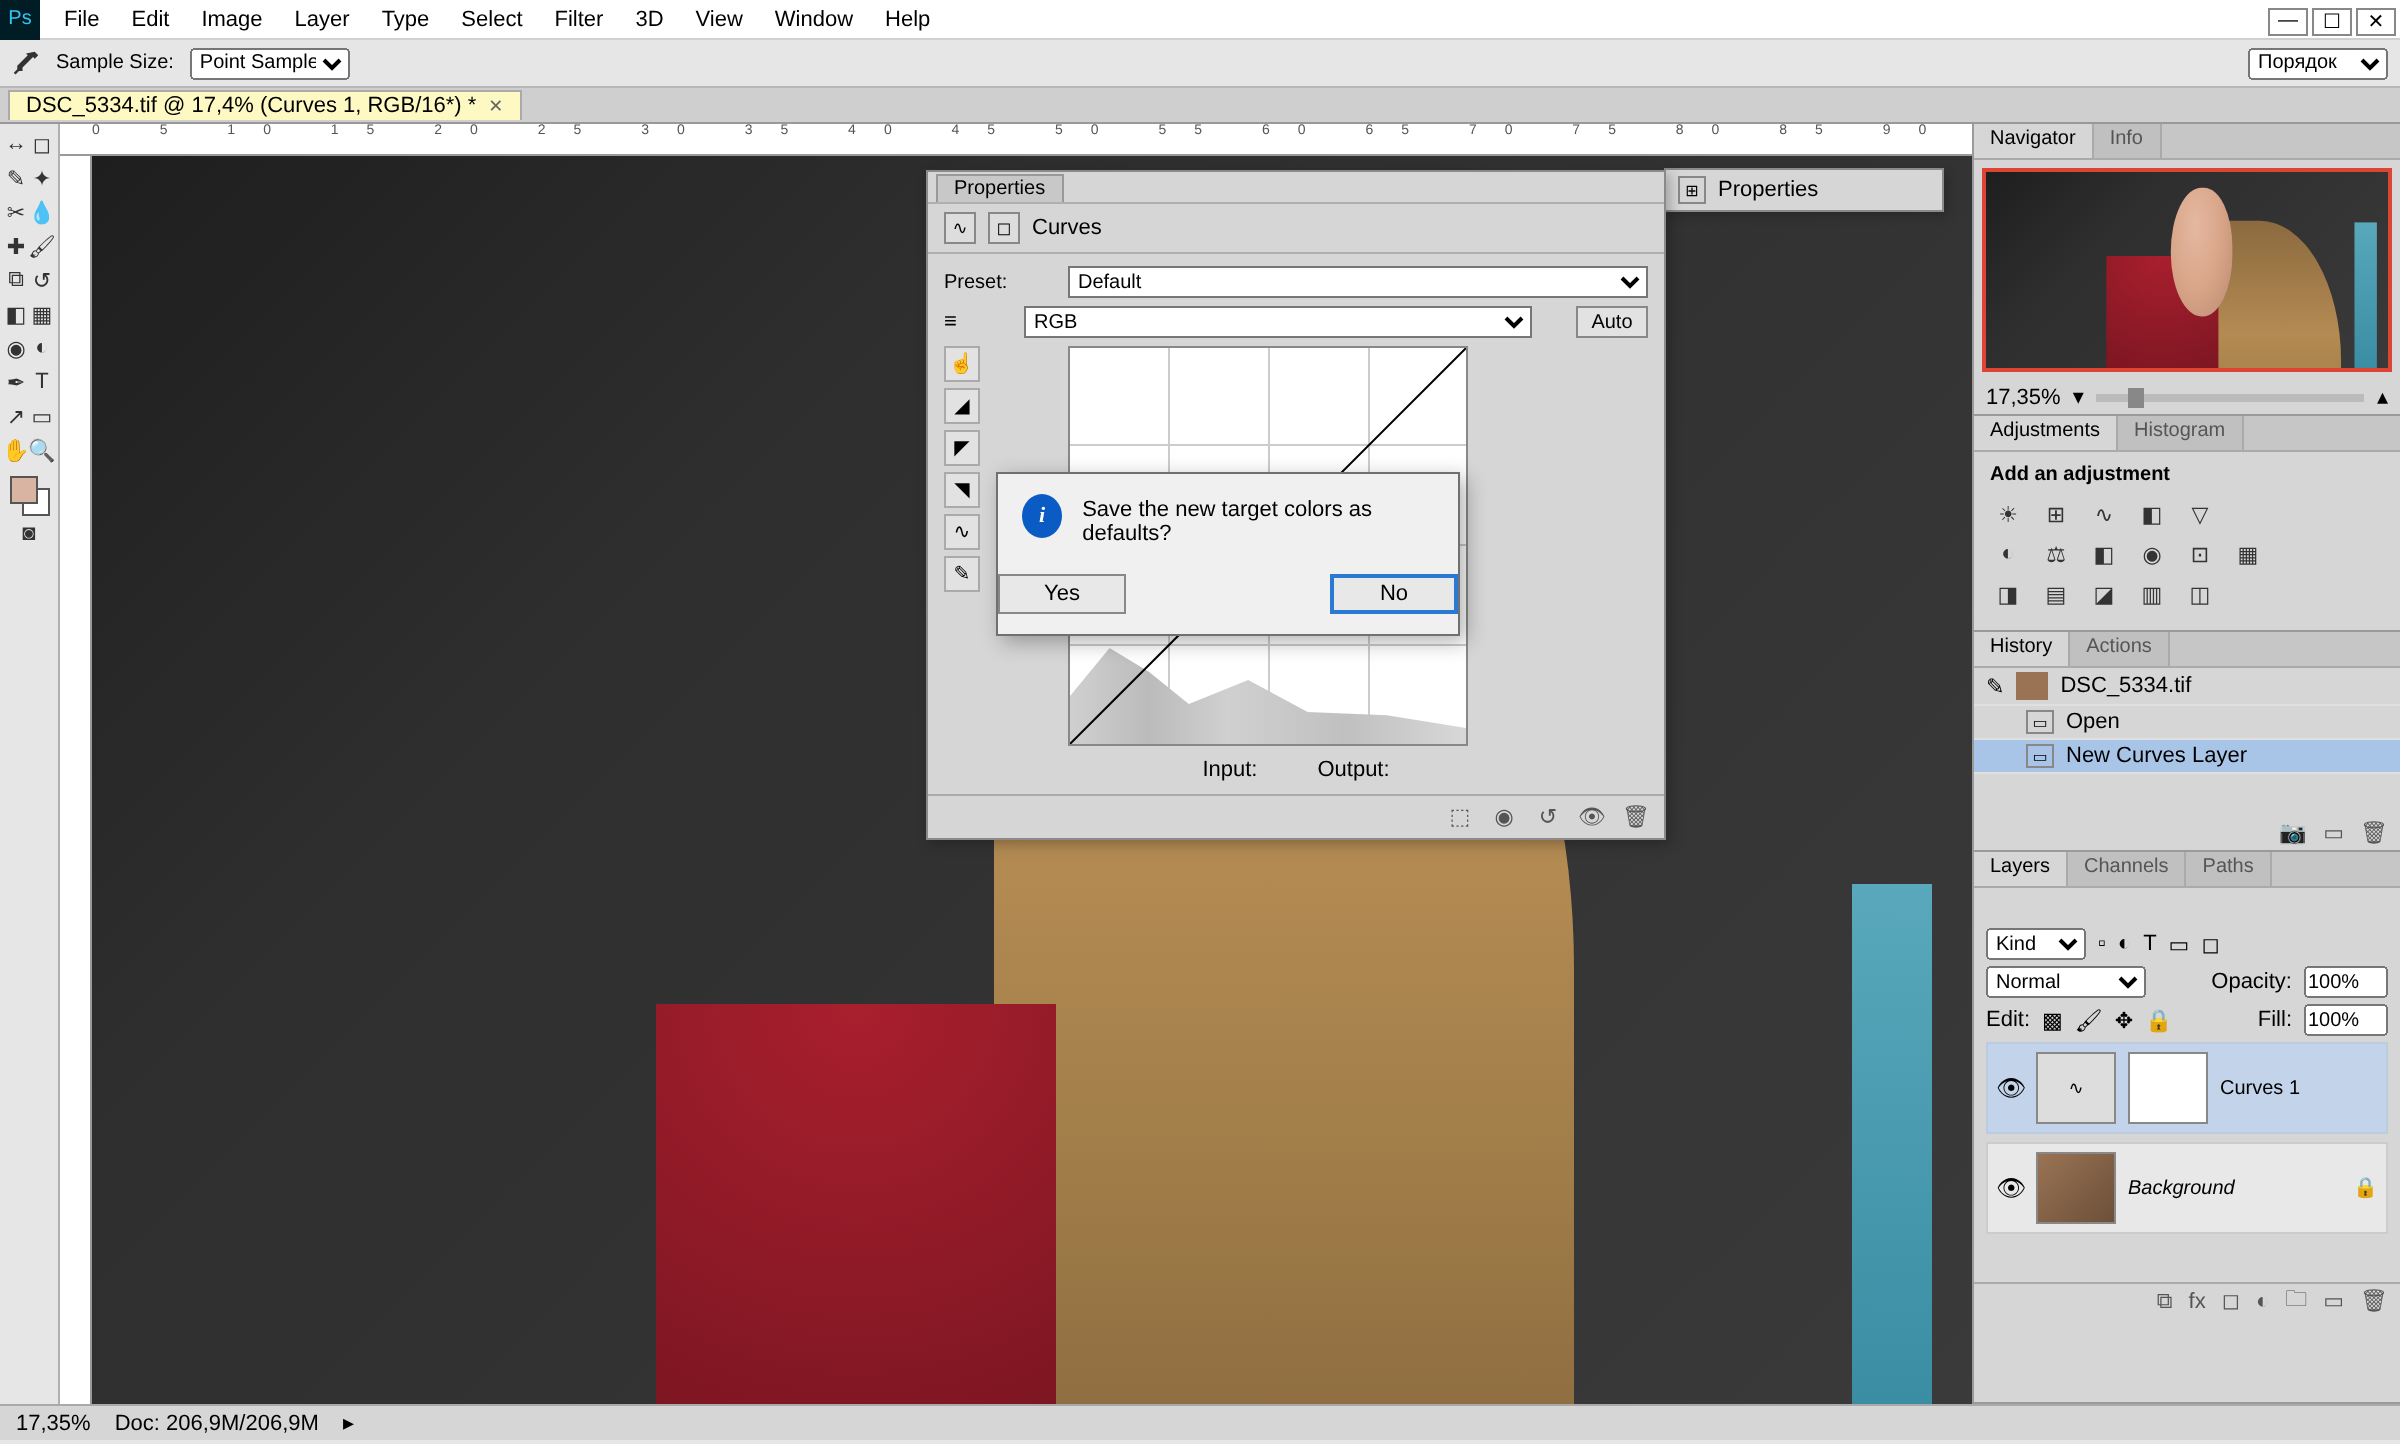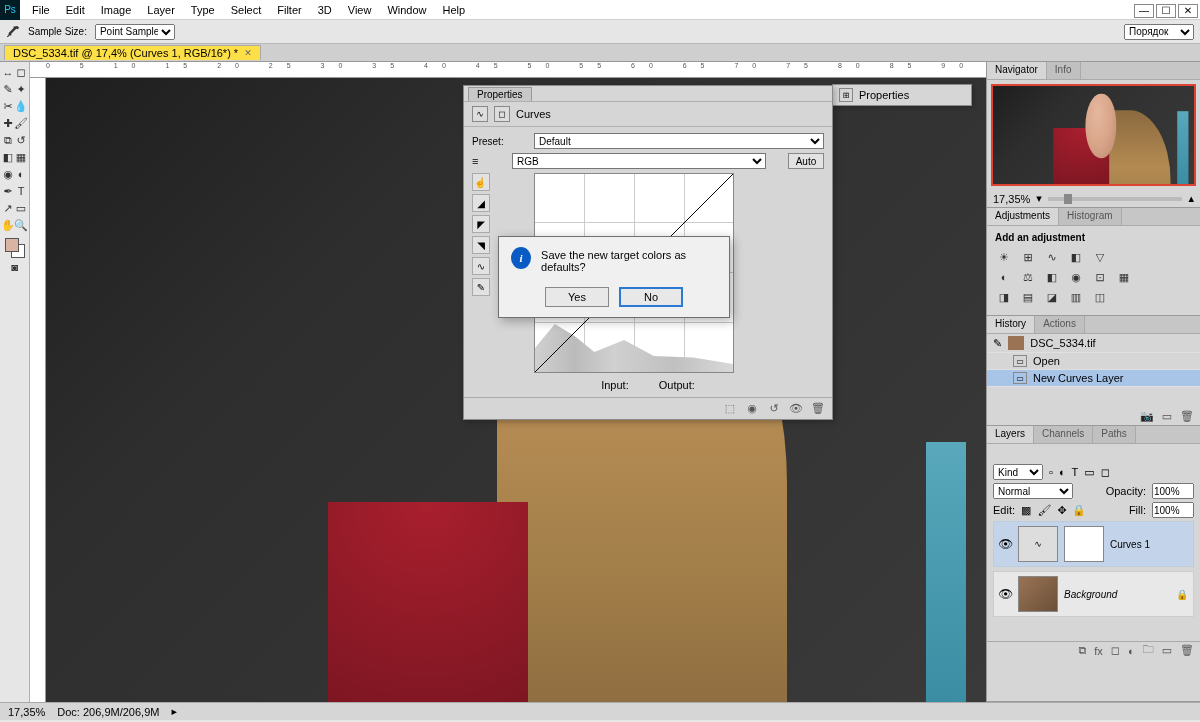--- a/index.html
+++ b/index.html
@@ -14,21 +14,21 @@
 .win-ctrl div{width:20px;height:14px;border:1px solid #888;margin:2px 2px 0 0;display:flex;align-items:center;justify-content:center;font-size:10px}
 
 .optbar{height:24px;background:#e6e6e6;border-bottom:1px solid #b8b8b8;display:flex;align-items:center;padding:0 6px;gap:8px}
 .eyedrop{width:14px;height:14px;display:inline-block}
 .optbar label{font-size:10px}
 .optbar select{font-size:10px;height:16px;width:80px}
 .right-select{margin-left:auto}
 .right-select select{width:70px}
 
 .tabbar{height:18px;background:#cfcfcf;border-bottom:1px solid #999;display:flex;align-items:center}
-.doctab{background:#fde047;border:1px solid #aaa;border-bottom:none;padding:1px 8px;font-size:10px;margin-left:4px;display:flex;align-items:center;gap:6px}
+.doctab{background:#fef9c3;border:1px solid #aaa;border-bottom:none;padding:1px 8px;font-size:10px;margin-left:4px;display:flex;align-items:center;gap:6px}
 .doctab .x{font-size:9px;color:#666}
 
 
 .work{display:flex;height:640px}
 .toolbox{width:30px;background:#e6e6e6;border-right:1px solid #b0b0b0;display:flex;flex-direction:column;align-items:center;padding-top:2px;gap:1px}
 .toolbox .trow{display:flex;gap:1px}
 .tool{width:12px;height:16px;display:flex;align-items:center;justify-content:center;font-size:11px;color:#333}
 .tool.single{width:24px}
 .swatch{width:20px;height:20px;position:relative;margin-top:4px}
 .swatch .fg{width:14px;height:14px;background:#d9b4a3;border:1px solid #555;position:absolute;top:0;left:0}
@@ -66,21 +66,21 @@
 .io{display:flex;gap:30px;justify-content:center;font-size:10px;margin-top:6px}
 .props-footer{height:22px;border-top:1px solid #aaa;display:flex;align-items:center;justify-content:flex-end;gap:6px;padding:0 6px}
 .props-footer div{width:16px;height:16px;display:flex;align-items:center;justify-content:center;font-size:11px;color:#555}
 
 
 .modal{position:absolute;left:498px;top:236px;width:232px;background:#f0f0f0;border:1px solid #707070;box-shadow:3px 3px 10px rgba(0,0,0,.3);z-index:50}
 .modal-title{padding:6px 8px;font-size:11px;border-bottom:1px solid #ddd}
 .modal-body{display:flex;gap:10px;padding:10px 12px;align-items:flex-start}
 .info-icon{width:22px;height:22px;border-radius:50%;background:#0a5cc4;color:#fff;display:flex;align-items:center;justify-content:center;font-weight:bold;font-style:italic;font-family:Georgia}
 .modal-msg{font-size:11px;padding-top:2px}
-.modal-btns{display:flex;gap:10px;justify-content:center;padding:4px 0 10px}
+.modal-btns{display:flex;gap:10px;justify-content:space-between;padding:4px 0 10px}
 .modal-btns button{width:64px;height:20px;font-size:11px;border:1px solid #888;background:#e8e8e8}
 .modal-btns button.primary{border:2px solid #2a7ad4}
 
 
 .dock-stub{position:absolute;left:832px;top:84px;width:140px;height:22px;background:#d6d6d6;border:1px solid #8a8a8a;box-shadow:2px 2px 5px rgba(0,0,0,.2);display:flex;align-items:center;gap:6px;padding:0 6px}
 .dock-stub .ico{width:14px;height:14px;border:1px solid #888;font-size:8px;display:flex;align-items:center;justify-content:center}
 
 
 .rightcol{width:214px;background:#d6d6d6;border-left:1px solid #9a9a9a;display:flex;flex-direction:column}
 .panel{border-bottom:1px solid #9a9a9a}

